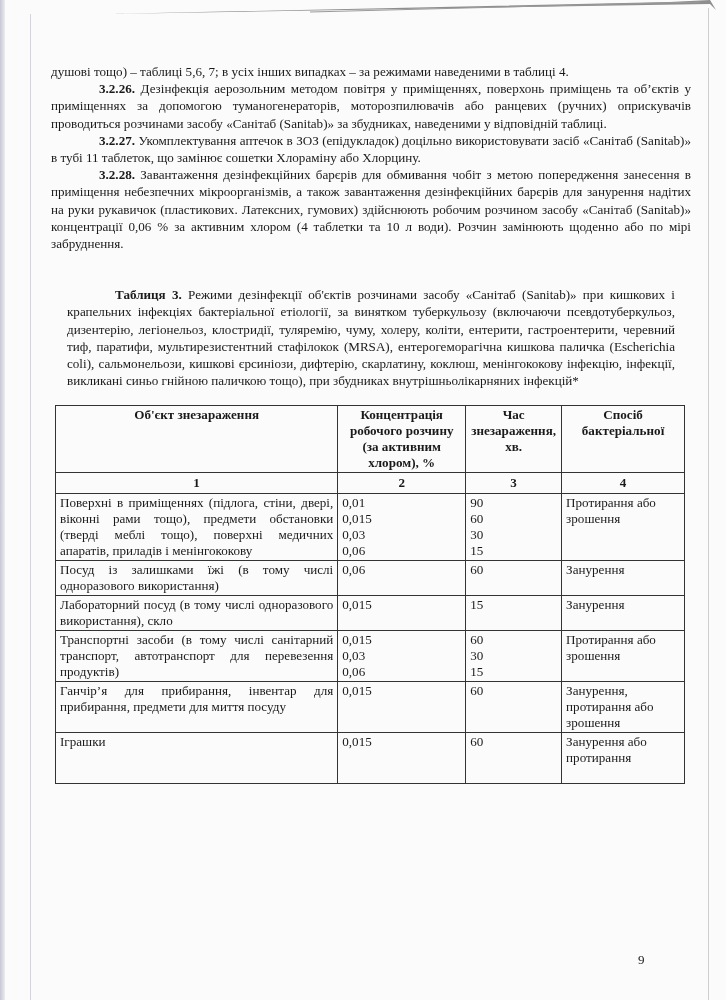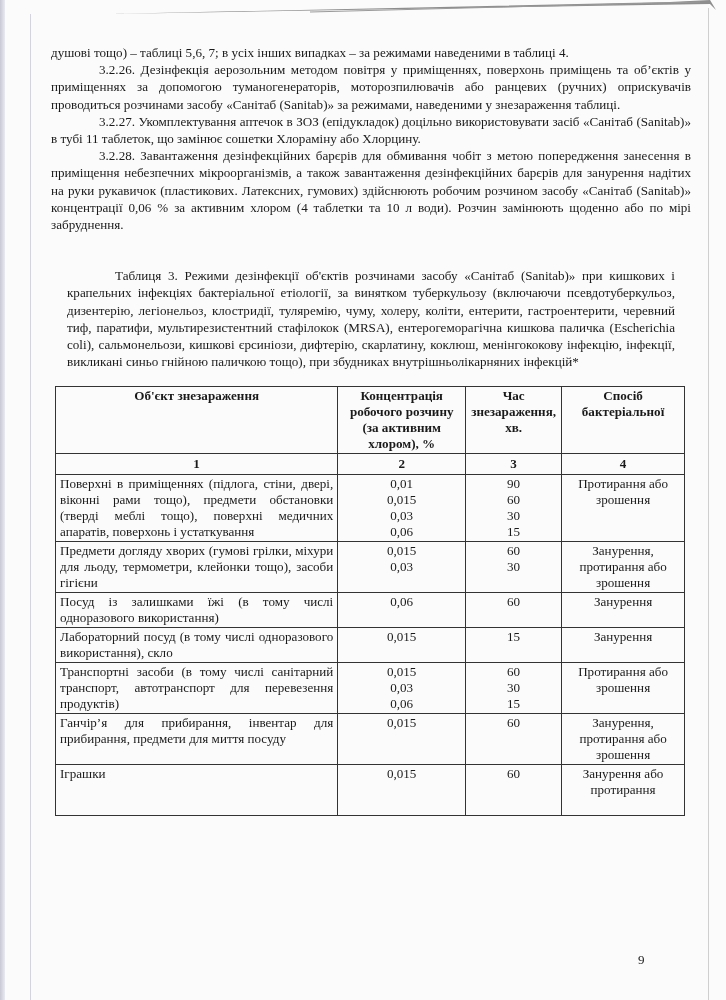--- a/index.html
+++ b/index.html
@@ -18,57 +18,57 @@
     background:#d4d4de;
   }
   .right-line {
     position:absolute; left:708px; top:8px; width:1px; height:992px;
     background:#cfcfcf;
   }
   .top-curl {
     position:absolute; left:110px; top:0; width:616px; height:18px;
   }
   .page {
-    position:absolute; left:51px; top:44px; width:640px;
+    position:absolute; left:51px; top:63px; width:640px;
     font-size:13.1px; line-height:17.2px;
   }
   .p { text-align:justify; margin:0; }
   .indent { text-indent:48px; }
-  .b { font-weight:normal; }
+  .b { font-weight:bold; }
   .gap { height:18px; }
   .caption { text-align:justify; margin:16px; text-indent:48px; }
   table {
     border-collapse:collapse; width:630px; margin-top:6px; margin-left:4px;
     font-size:13.1px; line-height:16px;
   }
   th, td { border:1px solid #333; vertical-align:top; padding:1px 4px; }
   th { font-weight:bold; }
   td.obj { text-align:justify; width:273px; }
-  td.c { text-align:center; }
+  td.c { }
   .num th { padding:2px 4px; }
   .stack span { display:block; }
   .page-num {
     position:absolute; left:638px; top:952px; font-size:13px;
   }
 </style>
 </head>
 <body>
 
 <div class="left-edge"></div>
 <div class="left-line"></div>
 <div class="right-line"></div>
 <svg class="top-curl" viewBox="0 0 616 18" preserveAspectRatio="none">
   <path d="M0 14 L560 2 L600 0 L606 10 L600 4 Z" fill="#6a6a6a" opacity="0.75"></path>
   <path d="M200 12 L590 2" stroke="#9a9a9a" stroke-width="1" fill="none"></path>
 </svg>
 
 <div class="page">
   <p class="p">душові тощо) – таблиці 5,6, 7; в усіх інших випадках – за режимами наведеними в таблиці 4.</p>
 
-  <p class="p indent"><span class="b">3.2.26.</span><span> Дезінфекція аерозольним методом повітря у приміщеннях, поверхонь приміщень та об’єктів у приміщеннях за допомогою туманогенераторів, моторозпилювачів або ранцевих (ручних) оприскувачів проводиться розчинами засобу «Санітаб (Sanitab)»  за режимами, наведеними у знезараження таблиці.</span></p>
+  <p class="p indent"><span class="b">3.2.26.</span><span> Дезінфекція аерозольним методом повітря у приміщеннях, поверхонь приміщень та об’єктів у приміщеннях за допомогою туманогенераторів, моторозпилювачів або ранцевих (ручних) оприскувачів проводиться розчинами засобу «Санітаб (Sanitab)»  за збудниках, наведеними у відповідній таблиці.</span></p>
 
   <p class="p indent"><span class="b">3.2.27.</span><span> Укомплектування аптечок в ЗОЗ (епідукладок) доцільно використовувати засіб «Санітаб (Sanitab)» в тубі 11 таблеток, що замінює сошетки Хлораміну або Хлорцину.</span></p>
 
   <p class="p indent"><span class="b">3.2.28.</span><span> Завантаження дезінфекційних барєрів для обмивання чобіт з метою попередження занесення в приміщення небезпечних мікроорганізмів, а також завантаження дезінфекційних барєрів для занурення надітих на руки рукавичок (пластикових. Латексних, гумових) здійснюють робочим розчином засобу «Санітаб (Sanitab)» концентрації 0,06 % за активним хлором (4 таблетки та 10 л води). Розчин замінюють щоденно або по мірі забруднення.</span></p>
 
   <div class="gap"></div>
 
   <p class="caption"><span class="b">Таблиця 3.</span><span> Режими дезінфекції об'єктів розчинами засобу «Санітаб (Sanitab)»  при кишкових і крапельних інфекціях бактеріальної етіології, за винятком туберкульозу (включаючи псевдотуберкульоз, дизентерію, легіонельоз, клостридії, туляремію, чуму, холеру, коліти, ентерити, гастроентерити, черевний тиф, паратифи, мультирезистентний стафілокок (MRSA), ентерогеморагічна кишкова паличка (Escherichia coli), сальмонельози, кишкові єрсиніози, дифтерію, скарлатину, коклюш, менінгококову інфекцію, інфекції, викликані синьо гнійною паличкою тощо), при збудниках внутрішньолікарняних інфекцій*</span></p>
 
   <table>
@@ -87,46 +87,34 @@
       </tr>
       <tr class="num">
         <th>1</th>
         <th>2</th>
         <th>3</th>
         <th>4</th>
       </tr>
     </thead>
     <tbody>
       <tr>
-        <td class="obj">Поверхні в приміщеннях (підлога, стіни, двері, віконні рами тощо), предмети обстановки (тверді меблі тощо), поверхні медичних апаратів, поверхонь і устаткування</td>
+        <td class="obj">Поверхні в приміщеннях (підлога, стіни, двері, віконні рами тощо), предмети обстановки (тверді меблі тощо), поверхні медичних апаратів, приладів і менінгококову</td>
         <td class="c stack">
           <span>0,01</span>
           <span>0,015</span>
           <span>0,03</span>
           <span>0,06</span>
         </td>
         <td class="c stack">
           <span>90</span>
           <span>60</span>
           <span>30</span>
           <span>15</span>
         </td>
         <td class="c">Протирання або зрошення</td>
-      </tr>
-      <tr>
-        <td class="obj">Предмети догляду хворих (гумові грілки, міхури для льоду, термометри, клейонки тощо), засоби гігієни</td>
-        <td class="c stack">
-          <span>0,015</span>
-          <span>0,03</span>
-        </td>
-        <td class="c stack">
-          <span>60</span>
-          <span>30</span>
-        </td>
-        <td class="c">Занурення, протирання або зрошення</td>
       </tr>
       <tr>
         <td class="obj">Посуд із залишками їжі (в тому числі одноразового використання)</td>
         <td class="c">0,06</td>
         <td class="c">60</td>
         <td class="c">Занурення</td>
       </tr>
       <tr>
         <td class="obj">Лабораторний посуд (в тому числі одноразового використання), скло</td>
         <td class="c">0,015</td>

